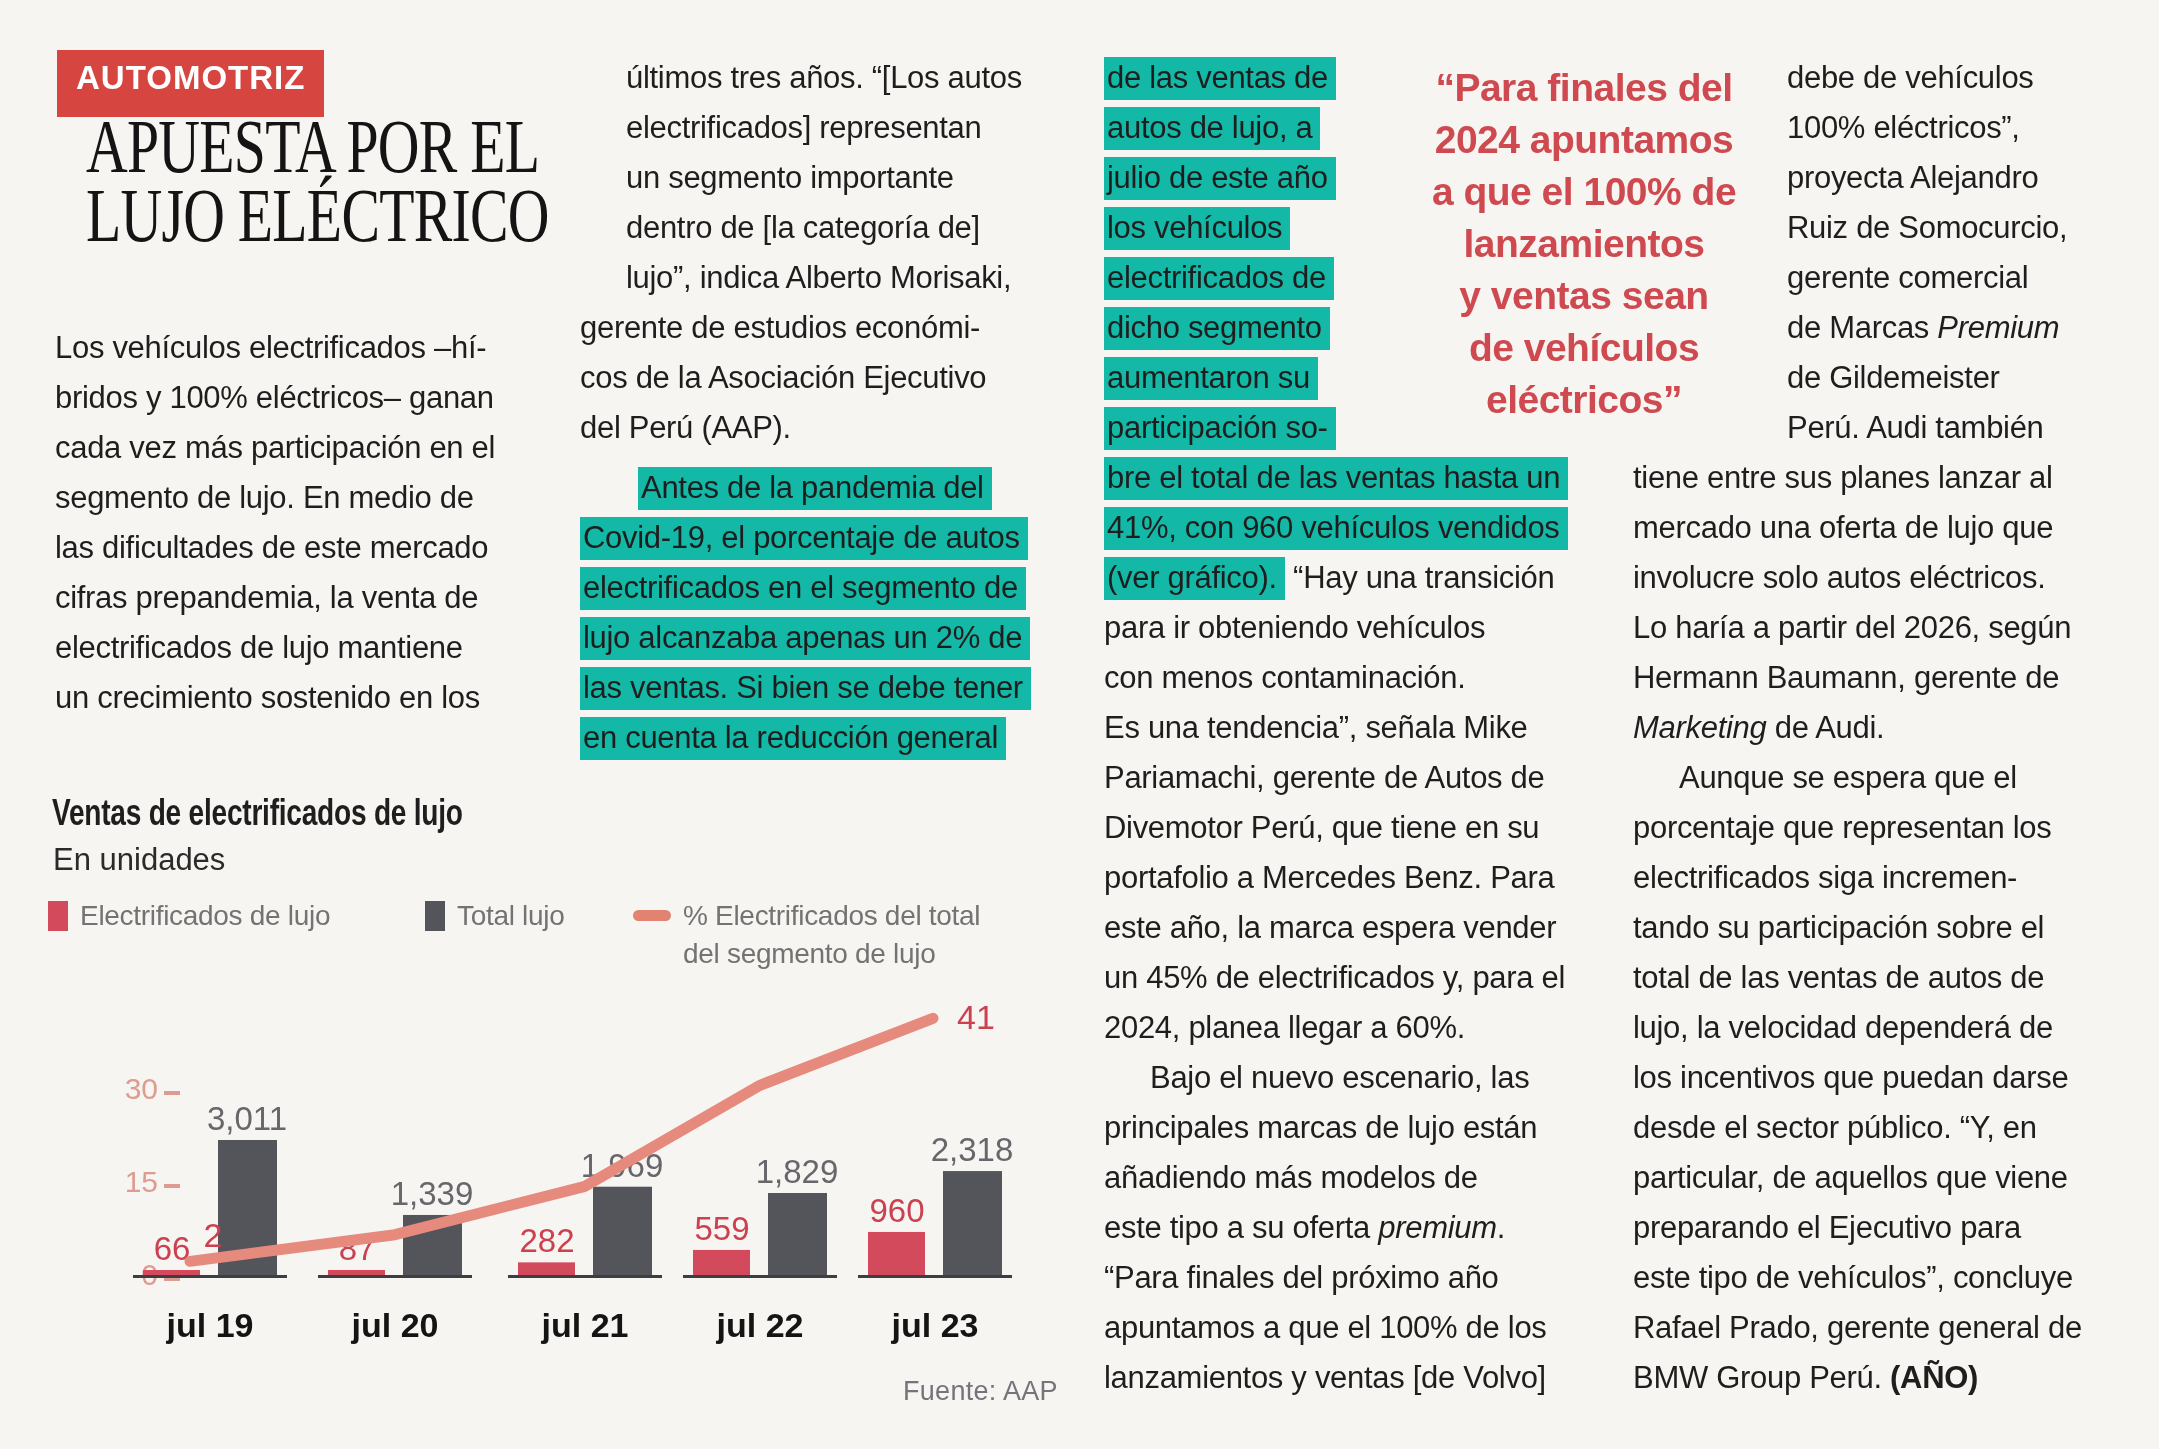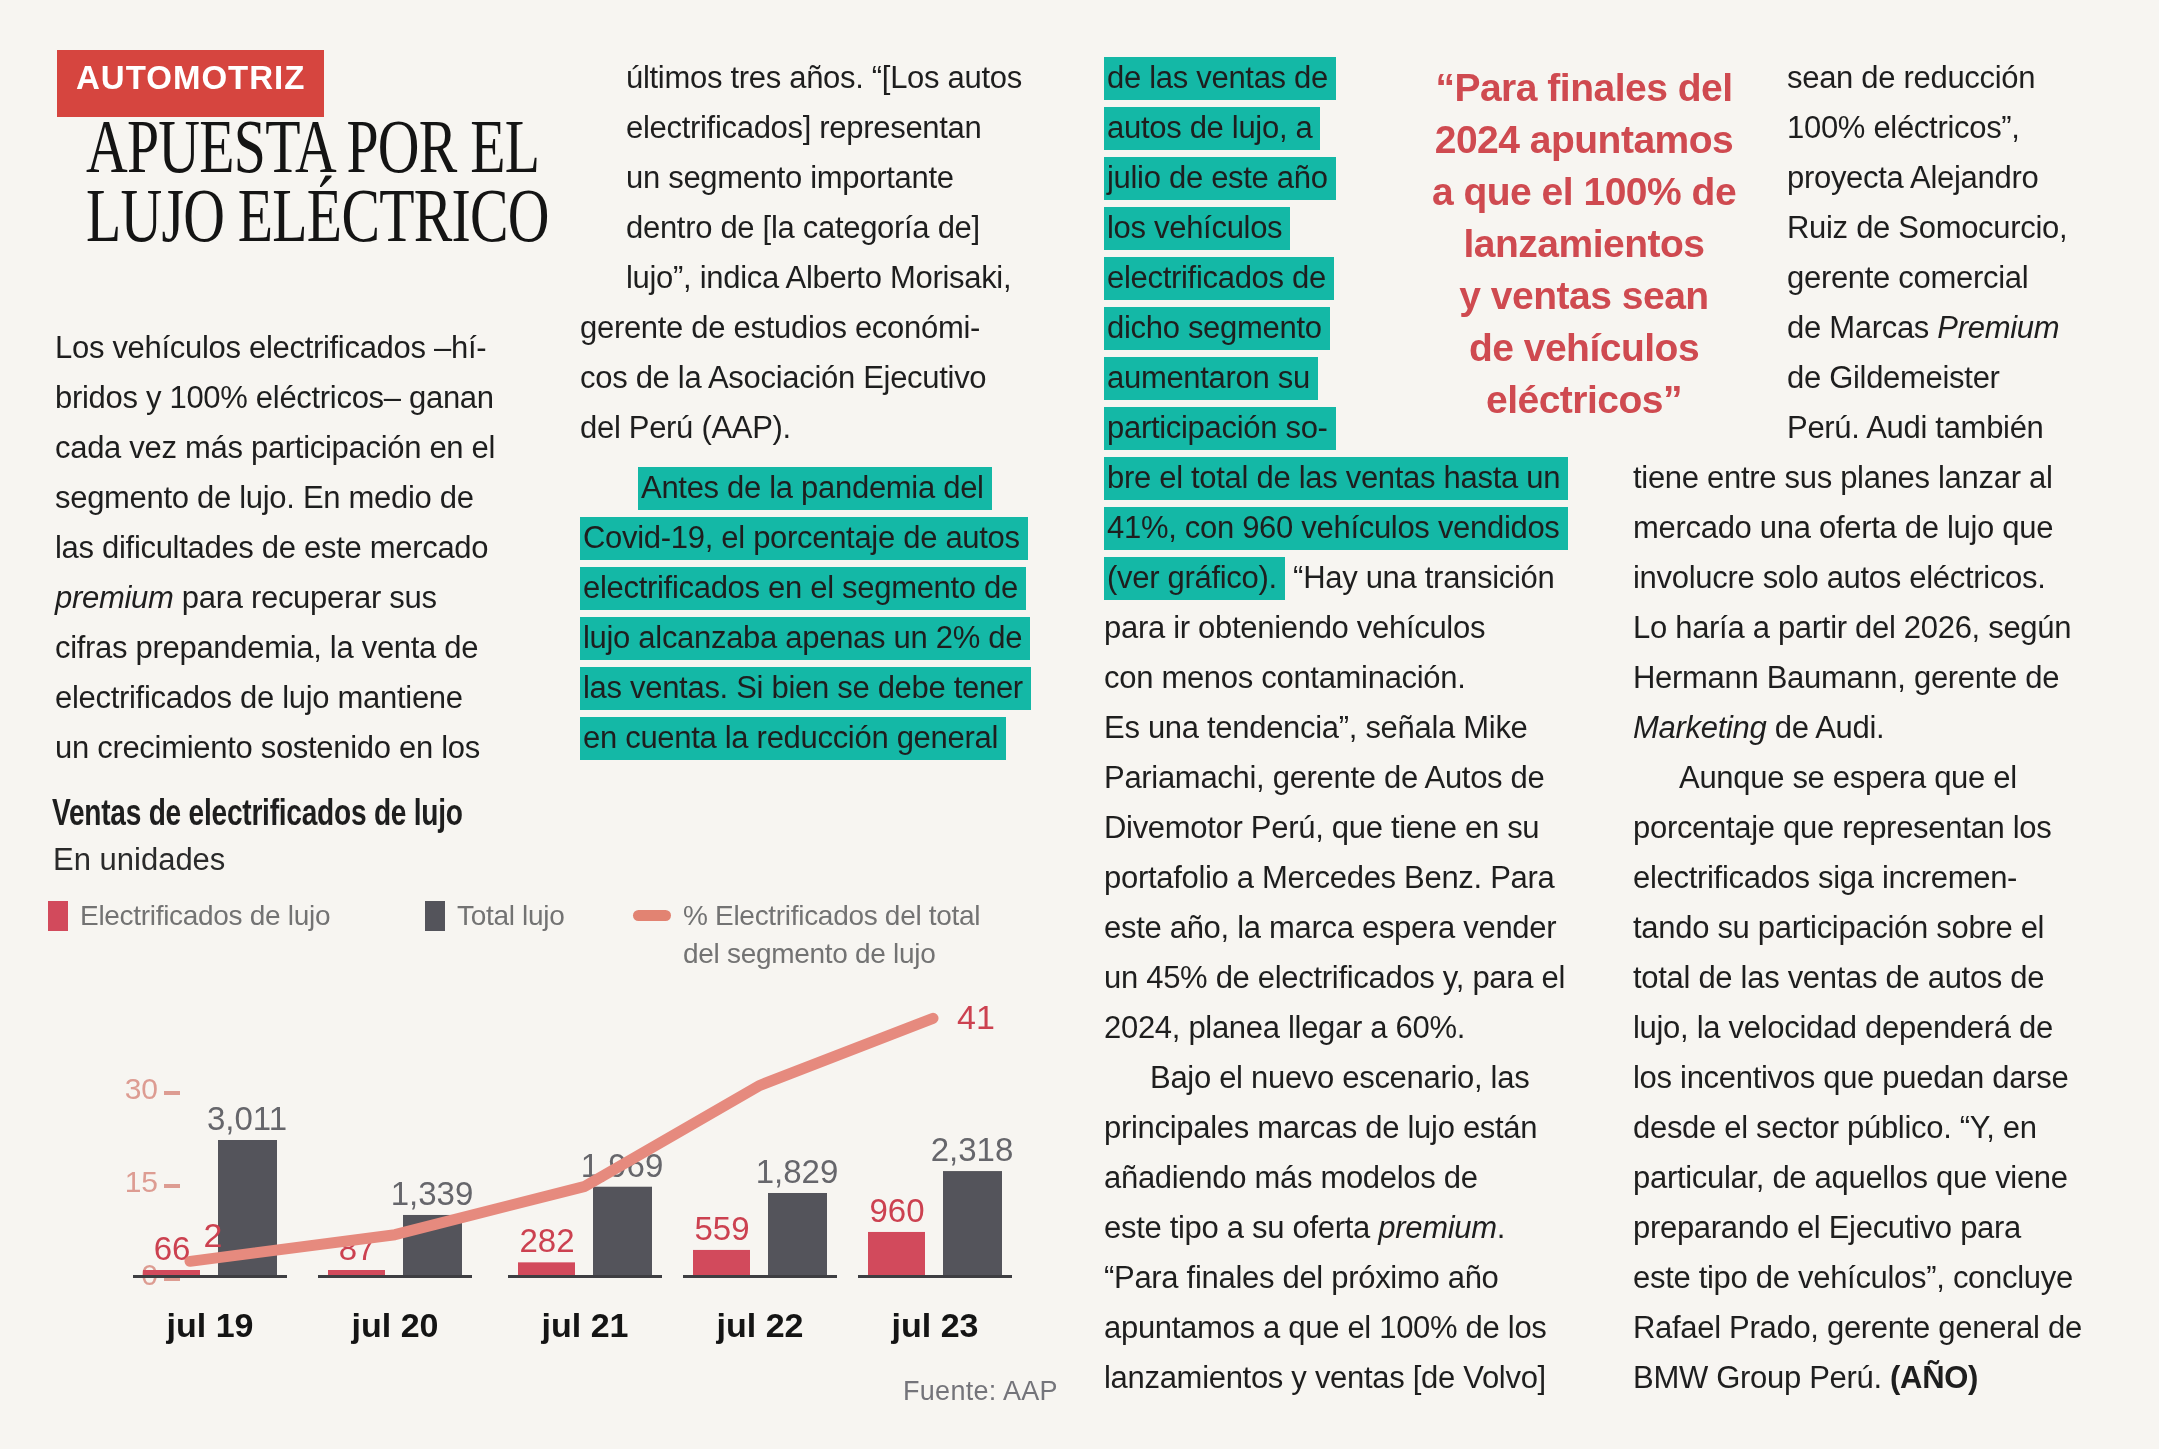--- a/index.html
+++ b/index.html
@@ -51,21 +51,20 @@
     <span class="hrow"><span class="hline">APUESTA POR EL</span></span>
     <span class="hrow"><span class="hline">LUJO ELÉCTRICO</span></span>
   </h1>
 
   <div class="col" style="left:55px;top:323px;width:540px">
       <div class="tl"><span>Los vehículos electrificados –hí-</span></div>
       <div class="tl"><span>bridos y 100% eléctricos– ganan</span></div>
       <div class="tl"><span>cada vez más participación en el</span></div>
       <div class="tl"><span>segmento de lujo. En medio de</span></div>
       <div class="tl"><span>las dificultades de este mercado</span></div>
-      <div class="tl"><span class="it">premium</span><span> para recuperar sus</span></div>
       <div class="tl"><span>cifras prepandemia, la venta de</span></div>
       <div class="tl"><span>electrificados de lujo mantiene</span></div>
       <div class="tl"><span>un crecimiento sostenido en los</span></div>
     </div>
 
   <div class="col" style="left:580px;top:53px">
       <div class="tl ind"><span>últimos tres años. “[Los autos</span></div>
       <div class="tl ind"><span>electrificados] representan</span></div>
       <div class="tl ind"><span>un segmento importante</span></div>
       <div class="tl ind"><span>dentro de [la categoría de]</span></div>
@@ -108,21 +107,21 @@
       <div class="tl ind"><span>Bajo el nuevo escenario, las</span></div>
       <div class="tl"><span>principales marcas de lujo están</span></div>
       <div class="tl"><span>añadiendo más modelos de</span></div>
       <div class="tl"><span>este tipo a su oferta </span><span class="it">premium</span><span>.</span></div>
       <div class="tl"><span>“Para finales del próximo año</span></div>
       <div class="tl"><span>apuntamos a que el 100% de los</span></div>
       <div class="tl"><span>lanzamientos y ventas [de Volvo]</span></div>
     </div>
 
   <div class="col" style="left:1633px;top:53px">
-      <div class="tl nar"><span>sean de reducción</span></div>
+      <div class="tl nar"><span>debe de vehículos</span></div>
       <div class="tl nar"><span>100% eléctricos”,</span></div>
       <div class="tl nar"><span>proyecta Alejandro</span></div>
       <div class="tl nar"><span>Ruiz de Somocurcio,</span></div>
       <div class="tl nar"><span>gerente comercial</span></div>
       <div class="tl nar"><span>de Marcas </span><span class="it">Premium</span></div>
       <div class="tl nar"><span>de Gildemeister</span></div>
       <div class="tl nar"><span>Perú. Audi también</span></div>
       <div class="tl"><span>tiene entre sus planes lanzar al</span></div>
       <div class="tl"><span>mercado una oferta de lujo que</span></div>
       <div class="tl"><span>involucre solo autos eléctricos.</span></div>

